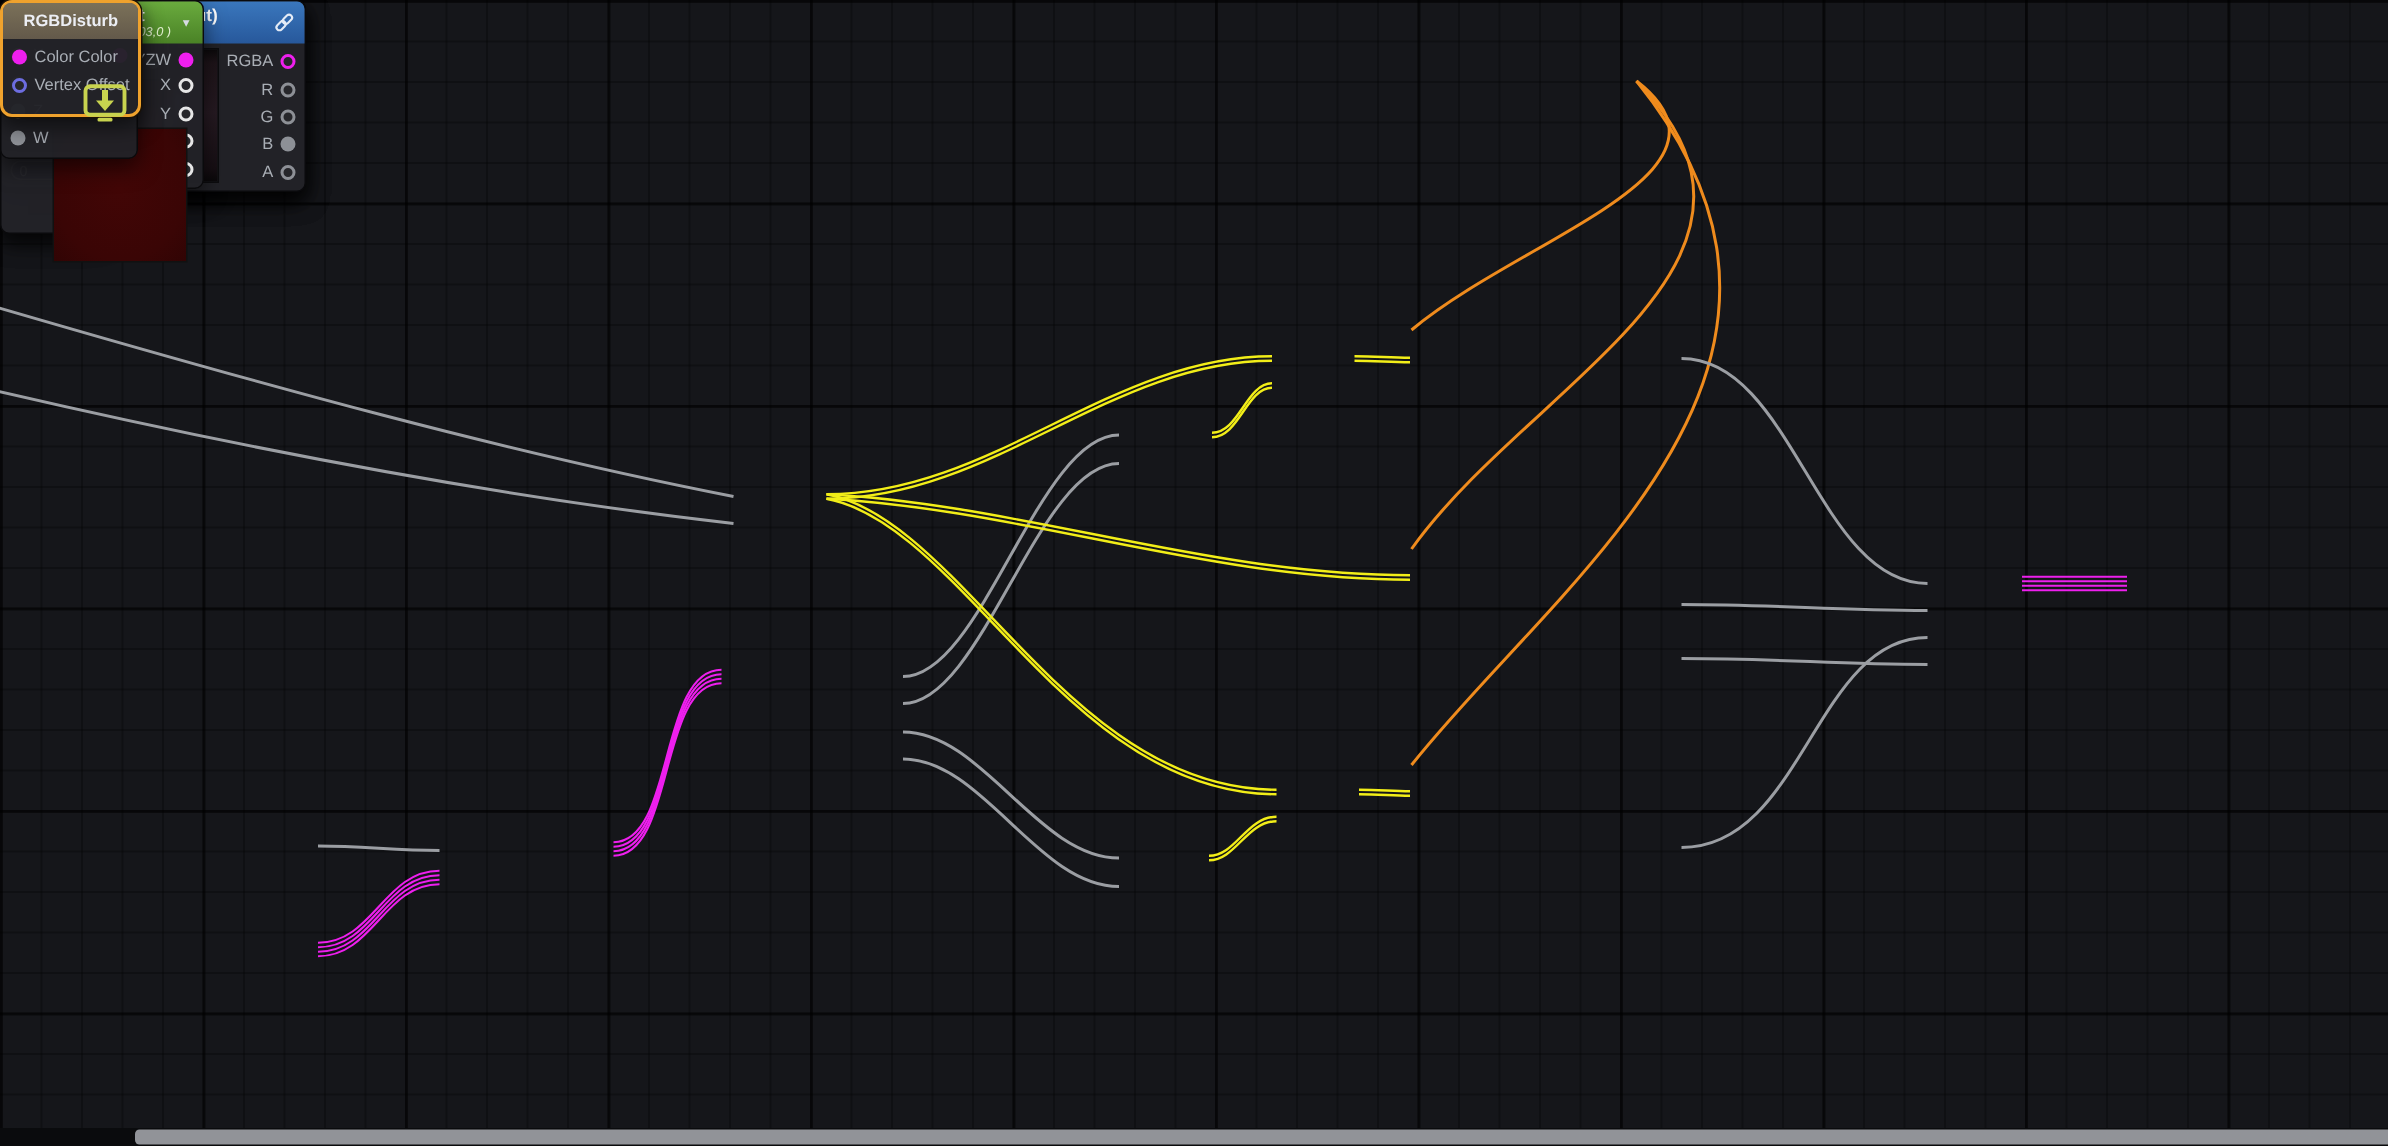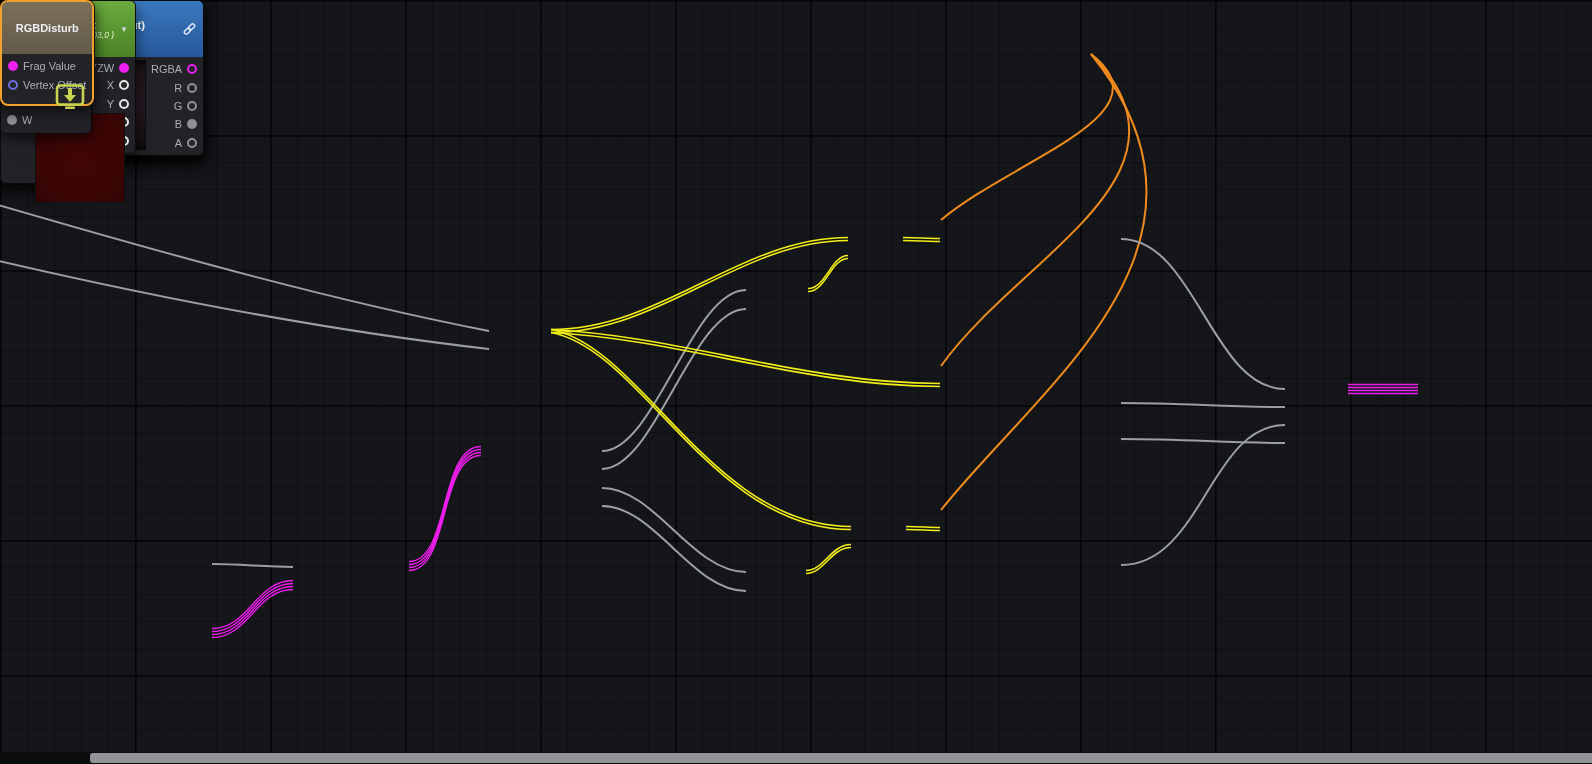--- a/index.html
+++ b/index.html
@@ -15,21 +15,21 @@
     background-size:135px 135px,135px 135px,27px 27px,27px 27px;
   }
   #wires{position:absolute;left:0;top:0;z-index:1;pointer-events:none;}
   .node{
     position:absolute;z-index:2;background:rgba(34,34,39,.97);
     border:1px solid #0a0a0c;border-radius:6px;
     box-shadow:0 6px 14px rgba(0,0,0,.55);
     color:#cfd3da;font-size:11px;
   }
   .hdr{
-    display:flex;align-items:center;gap:5px;padding:16px 6px;
+    display:flex;align-items:center;gap:5px;padding:2px 6px;
     border-radius:5px 5px 0 0;min-height:20px;
   }
   .hdr.tall{flex-wrap:nowrap;height:24px;}
   .hdr-blue{background:linear-gradient(180deg,#3a77bd,#27589b);}
   .hdr-green{background:linear-gradient(180deg,#6aab3e,#4a8226);}
   .hdr-purple{background:linear-gradient(180deg,#4a4468,#37324e);}
   .hdr-slate{background:linear-gradient(180deg,#4e5f73,#313b49);}
   .hdr-tan{background:linear-gradient(180deg,#7b7159,#63594a);}
   .titles{flex:1;text-align:center;line-height:1.05;overflow:hidden;}
   .title{font-weight:bold;font-size:11.5px;color:#fff;white-space:nowrap;}
@@ -601,21 +601,21 @@
   </div>
 </div>
 
 <div class="node master">
   <div class="hdr hdr-tan">
     <span class="sm-title">RGBDisturb</span>
   </div>
   <div class="body" style="height:44px;">
     <div class="prow">
         <span class="pdot f-magenta"></span>
-        <span class="plabel">Frag Value</span>
+        <span class="plabel">Color Color</span>
       </div>
     <div class="prow">
         <span class="pdot r-violet"></span>
         <span class="plabel">Vertex Offset</span>
       </div>
     <svg class="master-icon" width="30" height="26" viewBox="0 0 30 26">
       <rect x="2" y="1.5" width="26" height="19" rx="3" fill="none" stroke="#c8d34f" stroke-width="2.6"></rect>
       <rect x="13" y="4" width="4" height="8" fill="#c8d34f"></rect>
       <polygon points="9,11 21,11 15,18" fill="#c8d34f"></polygon>
       <rect x="10" y="22.5" width="10" height="2.5" rx="1" fill="#c8d34f"></rect>

